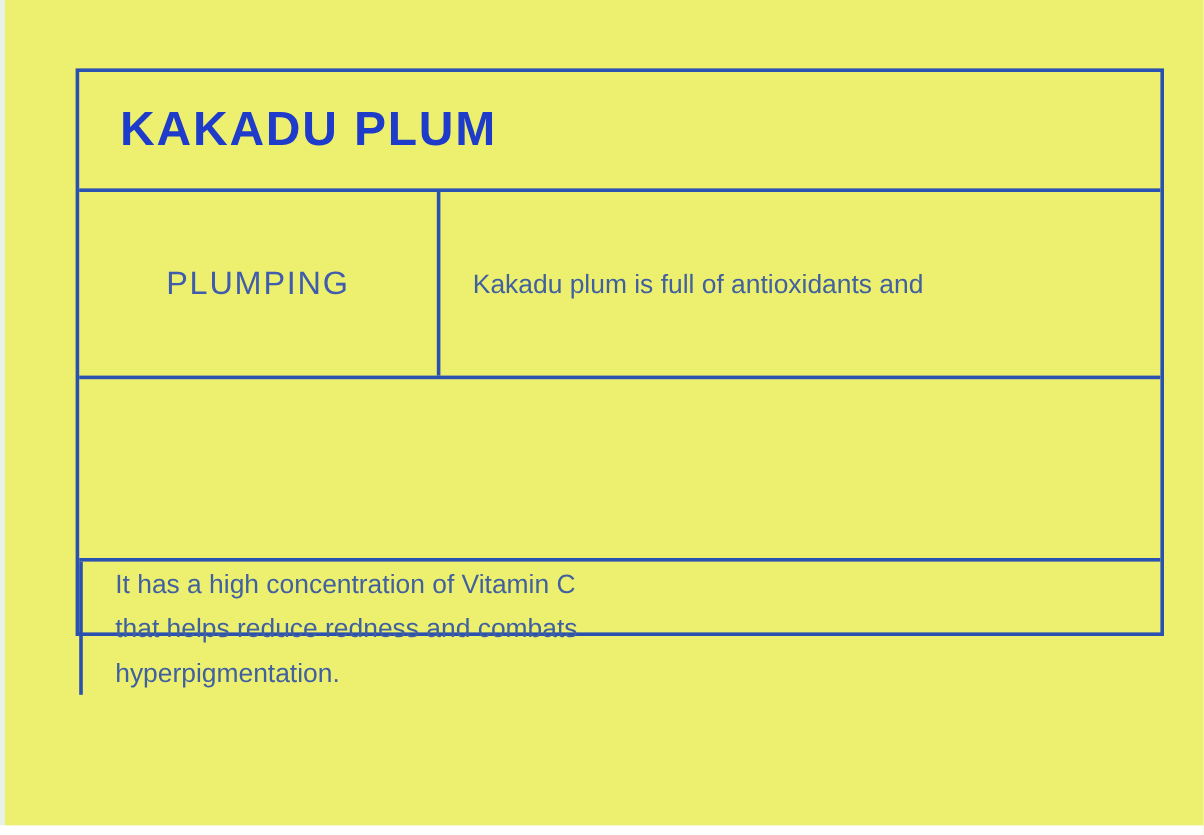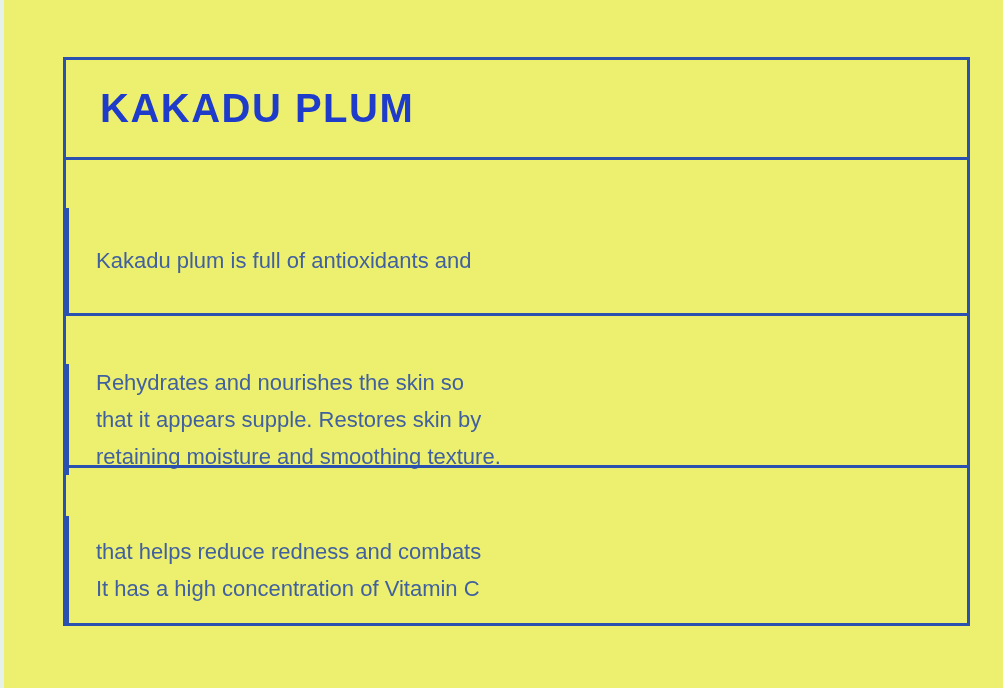--- a/index.html
+++ b/index.html
@@ -17,21 +17,21 @@
   .card {
     position: absolute; left: 4px; top: 0; right: 0; height: 688px;
     background: var(--card-yellow, #edf06e);
   }
   .bottom-strip {
     position: absolute; left: 0; top: 688px; width: 100%; height: 8px;
     background: var(--page-bg, #ffffff);
   }
   .ingredient-table {
     position: absolute; left: 59px; top: 57px;
-    width: 907px; height: 569px;
+    width: 907px; height: 473px;
     border: 3px solid var(--border-blue, #2b51b0);
     display: grid;
     grid-template-rows: 97px 156px 152px 1fr;
   }
   .header-row {
     display: flex; align-items: center;
     padding-left: 34px;
   }
   .table-title {
     color: var(--title-blue, #1e3cc9);
@@ -49,21 +49,21 @@
   }
   .benefit-label {
     color: var(--label-blue, #3f5dac);
     font-size: 27px;
     letter-spacing: 1.5px;
     font-weight: normal;
   }
   .desc-cell {
     border-left: 3px solid var(--border-blue, #2b51b0);
     display: flex; flex-direction: column; justify-content: center;
-    padding-left: 27px; padding-right: 10px; margin-top: 48px;
+    padding-left: 27px; padding-right: 10px;
   }
   .desc-line {
     color: var(--text-blue, #41609f);
     font-size: 22px;
     line-height: 37px;
     white-space: nowrap;
   }
 </style>
 </head>
 <body>
@@ -71,36 +71,35 @@
 <div class="edge-strip-left"></div>
 
 <div class="card">
   <div class="ingredient-table">
 
     <div class="header-row">
       <div class="table-title">KAKADU PLUM</div>
     </div>
 
     <div class="benefit-row">
+      <div class="label-cell">
+        <div class="benefit-label">PLUMPING</div>
+      </div>
       <div class="desc-cell">
         <div class="desc-line">Kakadu plum is full of antioxidants and</div>
       </div>
     </div>
 
     <div class="benefit-row">
-      <div class="desc-cell">
-        <div class="desc-line">Rehydrates and nourishes the skin so</div>
-        <div class="desc-line">that it appears supple. Restores skin by</div>
-        <div class="desc-line">retaining moisture and smoothing texture.</div>
-      </div>
     </div>
 
     <div class="benefit-row">
       <div class="desc-cell">
+        <div class="desc-line">It has a high concentration of Vitamin C</div>
         <div class="desc-line">that helps reduce redness and combats</div>
-        <div class="desc-line">It has a high concentration of Vitamin C</div>
+        <div class="desc-line">hyperpigmentation.</div>
       </div>
     </div>
 
   </div>
 </div>
 
 <div class="bottom-strip"></div>
 
 </body></html>

